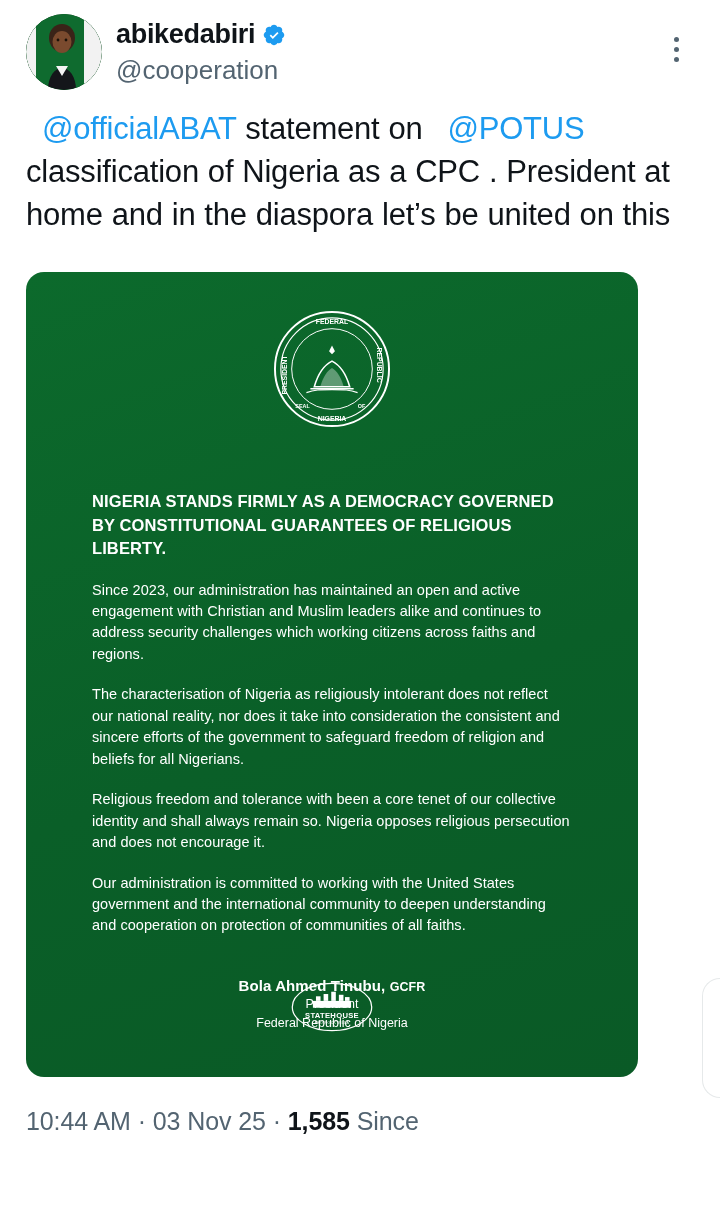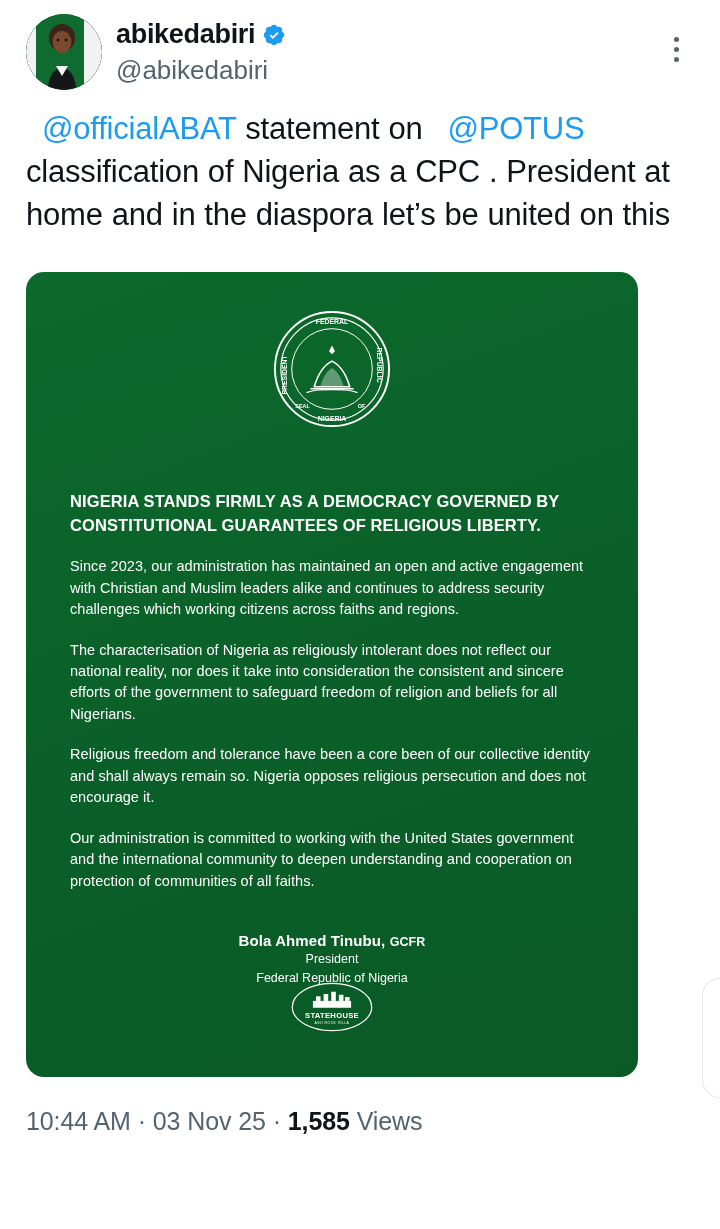--- a/index.html
+++ b/index.html
@@ -93,21 +93,21 @@
   .media {
     margin-top: 36px;
     width: 612px;
     height: 805px;
     border-radius: 18px;
     background: #0d6b2e;
     background: linear-gradient(160deg, #0c6a2c 0%, #0a5f28 55%, #0a5a26 100%);
     position: relative;
     overflow: hidden;
     color: #ffffff;
-    padding: 0 44px;
+    padding: 0 66px;
   }
   .crest {
     margin: 38px auto 0 auto;
     width: 118px;
     height: 118px;
     display: block;
   }
   .doc-title {
     margin-top: 62px;
     font-size: 16.5px;
@@ -204,21 +204,21 @@
     <div class="names">
       <div class="name-row">
         <span class="display-name">abikedabiri</span>
         <span class="verified">
           <svg viewBox="0 0 24 24" width="24" height="24">
             <path fill="#1d9bf0" d="M22.25 12c0-1.43-.88-2.67-2.19-3.34.46-1.39.2-2.9-.81-3.91s-2.52-1.27-3.91-.81C14.67 2.63 13.43 1.75 12 1.75s-2.67.88-3.34 2.19c-1.39-.46-2.9-.2-3.91.81s-1.27 2.52-.81 3.91C2.63 9.33 1.75 10.57 1.75 12s.88 2.67 2.19 3.34c-.46 1.39-.2 2.9.81 3.91s2.52 1.27 3.91.81c.67 1.31 1.91 2.19 3.34 2.19s2.67-.88 3.34-2.19c1.39.46 2.9.2 3.91-.81s1.27-2.52.81-3.91c1.31-.67 2.19-1.91 2.19-3.34z"></path>
             <path fill="#fff" d="M10.8 15.9l-3.1-3.1 1.2-1.2 1.9 1.9 4.5-4.5 1.2 1.2-5.7 5.7z"></path>
           </svg>
         </span>
       </div>
-      <div class="handle">@abikedabiri</div>
+      <div class="handle">@cooperation</div>
     </div>
 
     <div class="more-btn">
       <span></span>
       <span></span>
       <span></span>
     </div>
   </div>
 
   <div class="body-text"><span class="mention">@officialABAT</span><span> statement on </span><span class="mention">@POTUS</span><span> classification of Nigeria as a CPC . President at home and in the diaspora let’s be united on this</span></div>
@@ -241,21 +241,21 @@
       <path d="M42 78c4-14 10-22 18-26 8 4 14 12 18 26z" fill="none" stroke="#ffffff" stroke-width="1.6"></path>
       <path d="M48 78c3-10 7-16 12-19 5 3 9 9 12 19z" fill="#ffffff" opacity="0.35"></path>
       <path d="M38 80h44" stroke="#ffffff" stroke-width="1.6"></path>
       <path d="M34 84c8-3 14-3 26-3s18 0 26 3" fill="none" stroke="#ffffff" stroke-width="1.2"></path>
     </svg>
 
     <div class="doc-title">NIGERIA STANDS FIRMLY AS A DEMOCRACY GOVERNED BY CONSTITUTIONAL GUARANTEES OF RELIGIOUS LIBERTY.</div>
 
     <div class="doc-p">Since 2023, our administration has maintained an open and active engagement with Christian and Muslim leaders alike and continues to address security challenges which working citizens across faiths and regions.</div>
     <div class="doc-p">The characterisation of Nigeria as religiously intolerant does not reflect our national reality, nor does it take into consideration the consistent and sincere efforts of the government to safeguard freedom of religion and beliefs for all Nigerians.</div>
-    <div class="doc-p">Religious freedom and tolerance have been a core been of our collective identity and shall always remain so. Nigeria opposes religious persecution and does not encourage it.</div>
+    <div class="doc-p">Religious freedom and tolerance with been a core tenet of our collective identity and shall always remain so. Nigeria opposes religious persecution and does not encourage it.</div>
     <div class="doc-p">Our administration is committed to working with the United States government and the international community to deepen understanding and cooperation on protection of communities of all faiths.</div>
 
     <div class="sig">
       <div class="sig-name"><span>Bola Ahmed Tinubu, </span><span class="gcfr">GCFR</span></div>
       <div class="sig-role">President</div>
       <div class="sig-role">Federal Republic of Nigeria</div>
     </div>
 
     <svg class="statehouse" viewBox="0 0 110 68">
       <ellipse cx="55" cy="34" rx="52" ry="31" fill="none" stroke="#ffffff" stroke-width="1.6"></ellipse>
@@ -267,15 +267,15 @@
         <rect x="64" y="18" width="6" height="8"></rect>
         <rect x="72" y="21" width="6" height="5"></rect>
       </g>
       <text x="55" y="48" text-anchor="middle" fill="#ffffff" font-family="'Liberation Sans', sans-serif" font-size="10" font-weight="bold" letter-spacing="0.4">STATEHOUSE</text>
       <text x="55" y="56" text-anchor="middle" fill="#ffffff" font-family="'Liberation Sans', sans-serif" font-size="4.5" letter-spacing="0.6">ASO ROCK VILLA</text>
     </svg>
   </div>
 
   <div class="peek"></div>
 
-  <div class="footer"><span>10:44 AM</span><span> · </span><span>03 Nov 25</span><span> · </span><span class="views-count">1,585</span><span> Views</span></div>
+  <div class="footer"><span>10:44 AM</span><span> · </span><span>03 Nov 25</span><span> · </span><span class="views-count">1,585</span><span> Since</span></div>
 
 </div>
 
 </body></html>

